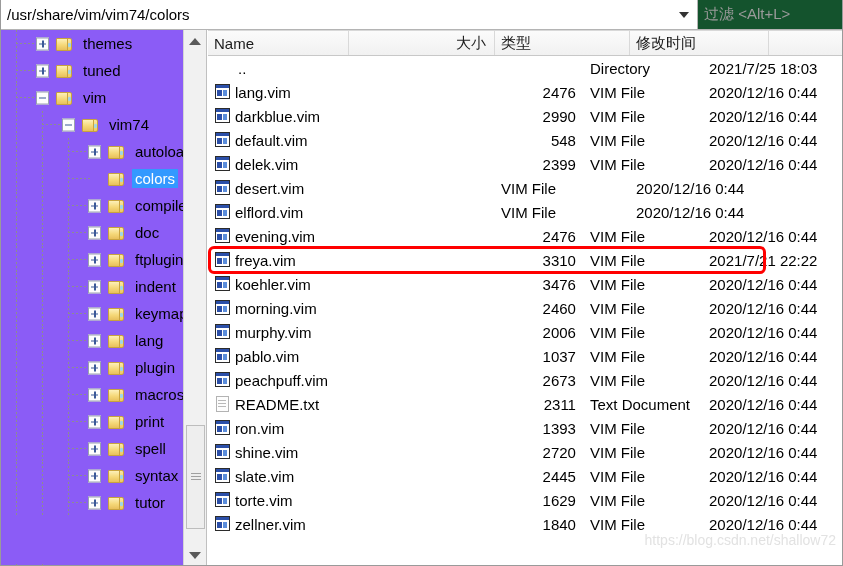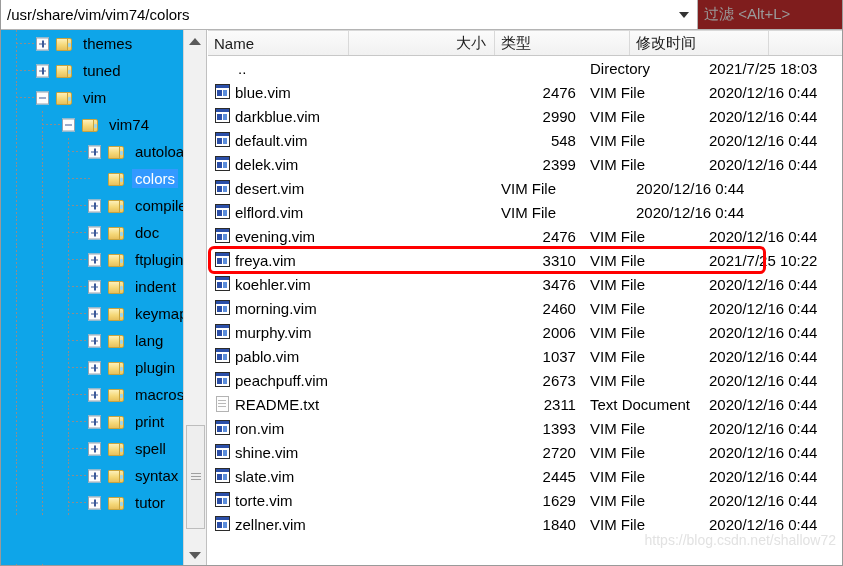--- a/index.html
+++ b/index.html
@@ -41,33 +41,33 @@
   .addr-caret {
     position: absolute; right: 8px; top: 50%; transform: translateY(-50%);
     width: 0; height: 0;
     border-left: 5px solid transparent;
     border-right: 5px solid transparent;
     border-top: 6px solid #333;
   }
   .filterbox {
     flex: 1 1 auto; height: 30px;
     border-bottom: 1px solid #b4b4b4;
-    background: #7f1d1d;
+    background: #14532d;
     display: flex; align-items: center;
     padding-left: 6px;
   }
   .filter-placeholder {
     font-size: 15px; color: #9a9a9a; white-space: nowrap;
   }
 
   
   .tree-panel {
     position: absolute; left: 0; top: 30px;
     width: 206px; height: 536px;
-    background: #0ea5e9;
+    background: #8b5cf6;
     border-right: 1px solid #c0c0c0;
     overflow: hidden;
   }
   .tree-inner {
     position: absolute; left: 0; top: 0;
     width: 182px; height: 536px;
     overflow: hidden;
   }
   .tnode {
     position: relative;
@@ -582,21 +582,21 @@
           <div class="cell c-date">2021/7/25 18:03</div>
         </div>
         <div class="row">
           <div class="cell c-name">
             <span class="ficon vim">
               <span class="pg"></span>
               <span class="bar"></span>
               <span class="blk"></span>
               <span class="blk2"></span>
             </span>
-            <span class="fname">blue.vim</span>
+            <span class="fname">lang.vim</span>
           </div>
           <div class="cell c-size">2476</div>
           <div class="cell c-type">VIM File</div>
           <div class="cell c-date">2020/12/16 0:44</div>
         </div>
         <div class="row">
           <div class="cell c-name">
             <span class="ficon vim">
               <span class="pg"></span>
               <span class="bar"></span>
@@ -682,21 +682,21 @@
             <span class="ficon vim">
               <span class="pg"></span>
               <span class="bar"></span>
               <span class="blk"></span>
               <span class="blk2"></span>
             </span>
             <span class="fname">freya.vim</span>
           </div>
           <div class="cell c-size">3310</div>
           <div class="cell c-type">VIM File</div>
-          <div class="cell c-date">2021/7/25 10:22</div>
+          <div class="cell c-date">2021/7/21 22:22</div>
           <div class="annot" style="border-color: rgb(255, 0, 0); top: -2px;"></div>
         </div>
         <div class="row">
           <div class="cell c-name">
             <span class="ficon vim">
               <span class="pg"></span>
               <span class="bar"></span>
               <span class="blk"></span>
               <span class="blk2"></span>
             </span>

